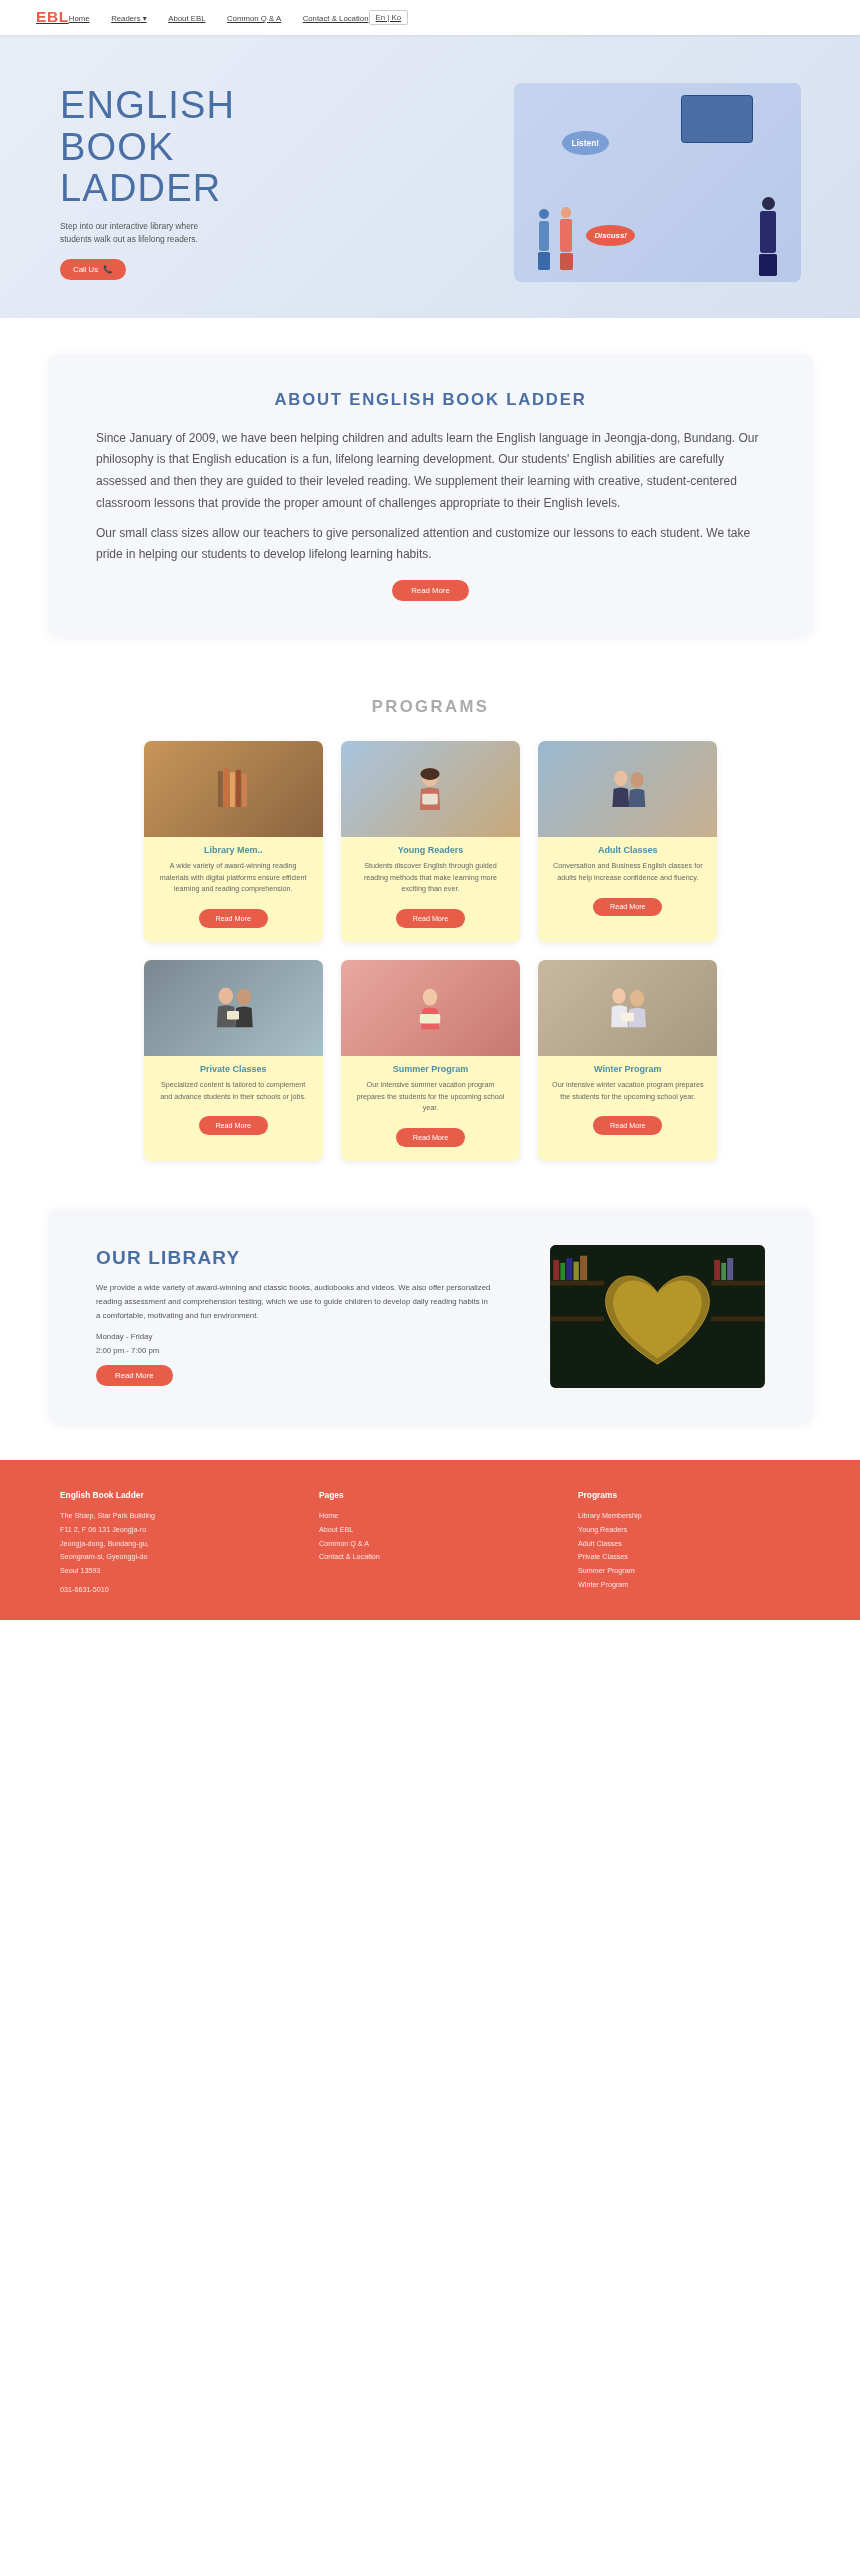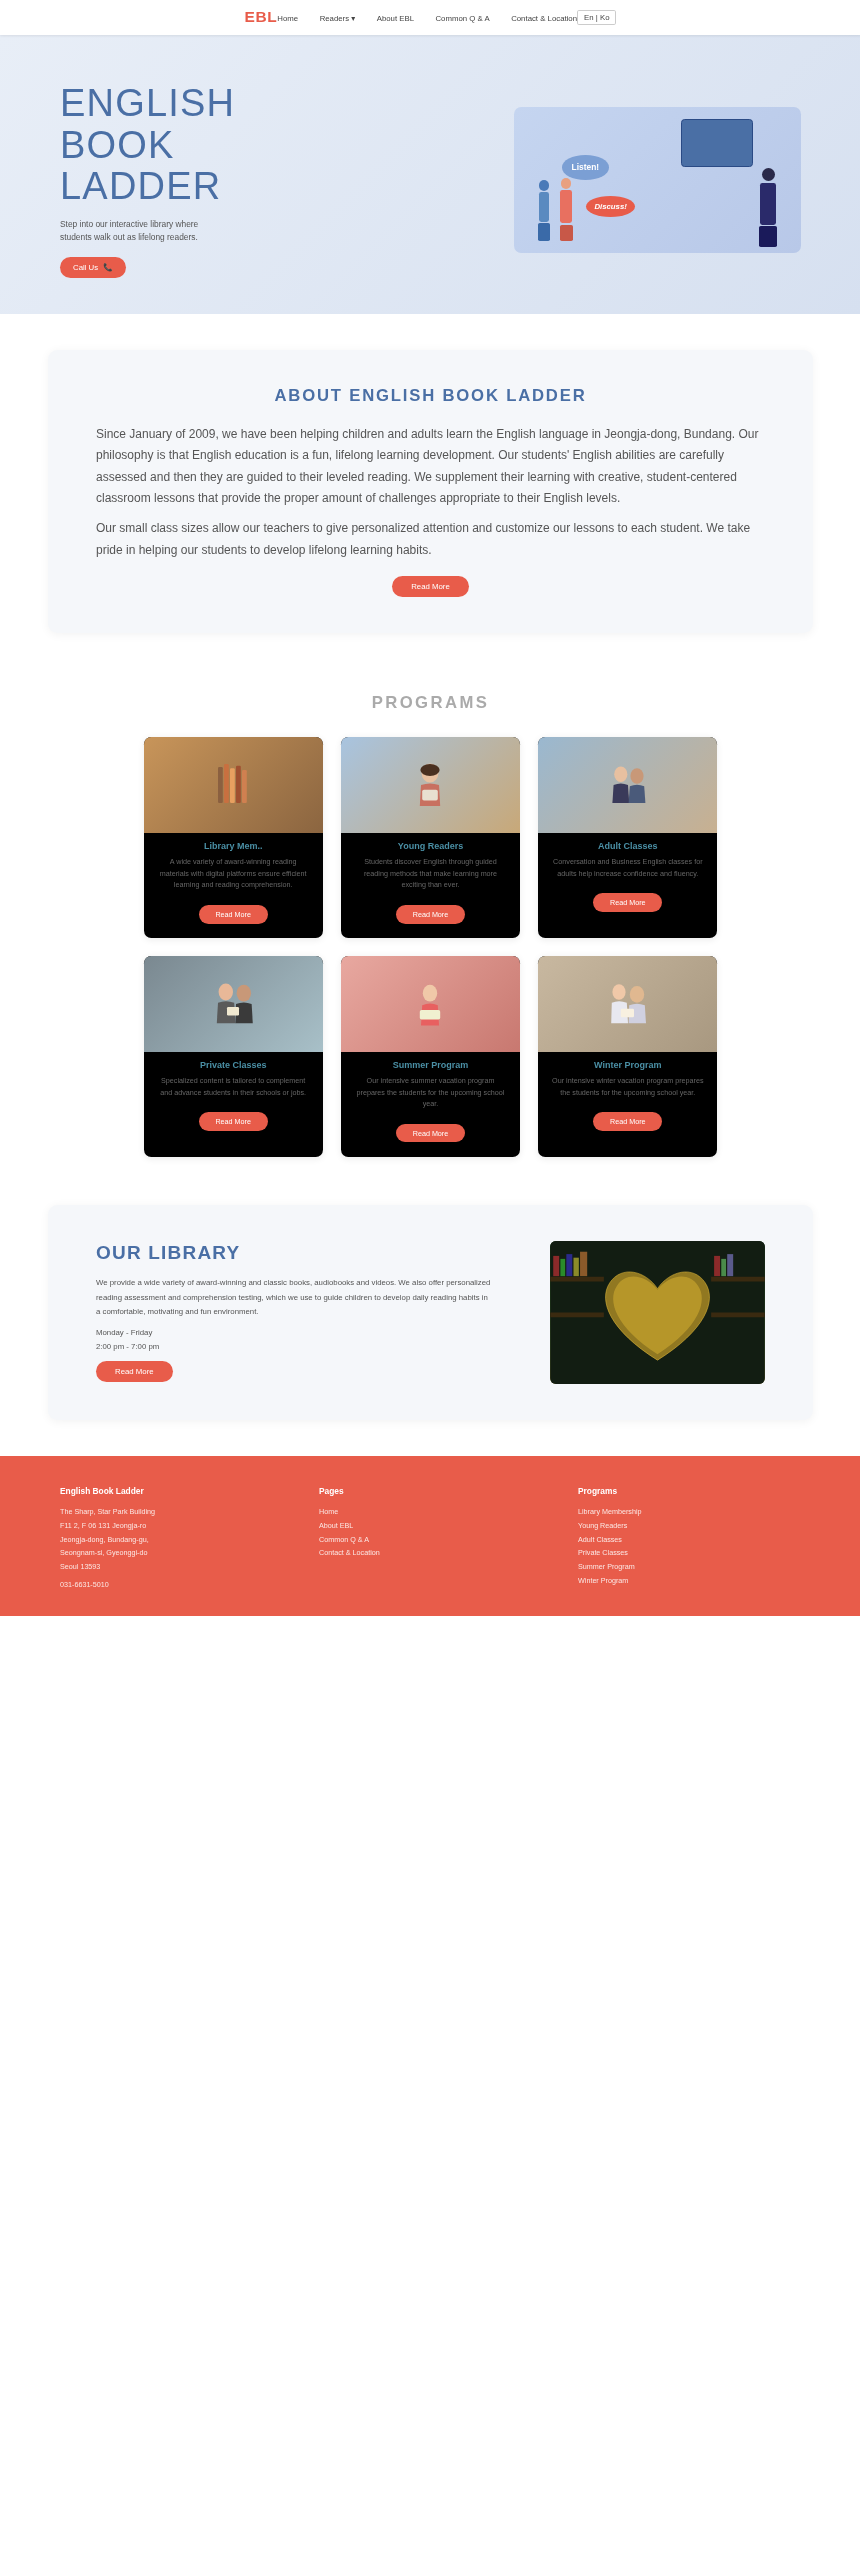--- a/index.html
+++ b/index.html
@@ -1,23 +1,23 @@
 <!DOCTYPE html>
 <html style="font-size:9.6px"><head>
   <meta charset="utf-8">
   <style>
     * { margin: 0; padding: 0; box-sizing: border-box; }
     body { font-family: 'Segoe UI', Arial, sans-serif; background: #fff; color: #333; width: 861px; }
 
     
     nav {
-      display: flex; align-items: center; justify-content: center;
+      display: flex; align-items: center; justify-content: flex-start;
       padding: 8.4px 36px; background: #fff;
       box-shadow: 0 0.6px 2.4px rgba(0,0,0,0.08);
-      position: sticky; top: 0; z-index: 100;
+      position: sticky; top: 0; z-index: 100; text-decoration: underline;
     }
     .nav-logo { color: #e85c4a; font-size: 15.5px; font-weight: 900; letter-spacing: 0.6px; }
     .nav-links { display: flex; gap: 21.5px; list-style: none; }
     .nav-links a { text-decoration: none; color: #444; font-size: 7.8px; }
     .nav-lang { font-size: 7.8px; color: #444; border: 0.6px solid #ccc; padding: 1.8px 6px; border-radius: 1.8px; cursor: pointer; }
 
     
     .hero {
       background: linear-gradient(135deg, #e8eef7 0%, #d6e0f0 100%);
       padding: 48px 60px 36px 60px;
@@ -31,21 +31,21 @@
     }
     .hero-text p { font-size: 8.4px; color: #555; margin-top: 9.6px; max-width: 167px; line-height: 1.6; }
     .btn-call {
       display: inline-flex; align-items: center; gap: 4.8px;
       background: #e85c4a; color: #fff;
       border: none; border-radius: 14.3px;
       padding: 6px 13px; font-size: 7.8px;
       margin-top: 12px; cursor: pointer;
     }
     .hero-illustration {
-      width: 287px; height: 146px;
+      width: 287px; height: 199px;
       background: linear-gradient(135deg, #c5d5f0, #b8c8e8);
       border-radius: 7.2px;
       display: flex; align-items: center; justify-content: center;
       position: relative; overflow: hidden;
     }
     .bubble-read { top: 24px; right: 96px; }
     .bubble-listen { top: 48px; left: 60px; background: #7b9fd4; }
     .bubble-discuss { bottom: 36px; left: 78px; background: #e85c4a; font-style: italic; }
 
     
@@ -73,21 +73,21 @@
     .programs-section h2 {
       text-align: center; font-size: 16.7px; font-weight: 800;
       color: #aaa; letter-spacing: 2.4px; text-transform: uppercase;
       margin-bottom: 24px;
     }
     .programs-grid {
       display: grid; grid-template-columns: repeat(3, 1fr);
       gap: 18px; max-width: 574px; margin: 0 auto;
     }
     .program-card {
-      background: #000000; border-radius: 7.2px;
+      background: #fef9c3; border-radius: 7.2px;
       box-shadow: 0 1.2px 7.2px rgba(0,0,0,0.08);
       overflow: hidden; text-align: center;
       padding-bottom: 14.3px;
     }
     .card-img-placeholder {
       width: 100%; height: 96px;
       background: #c8d8e8;
       display: flex; align-items: center; justify-content: center;
       font-size: 19px; color: #888;
     }

